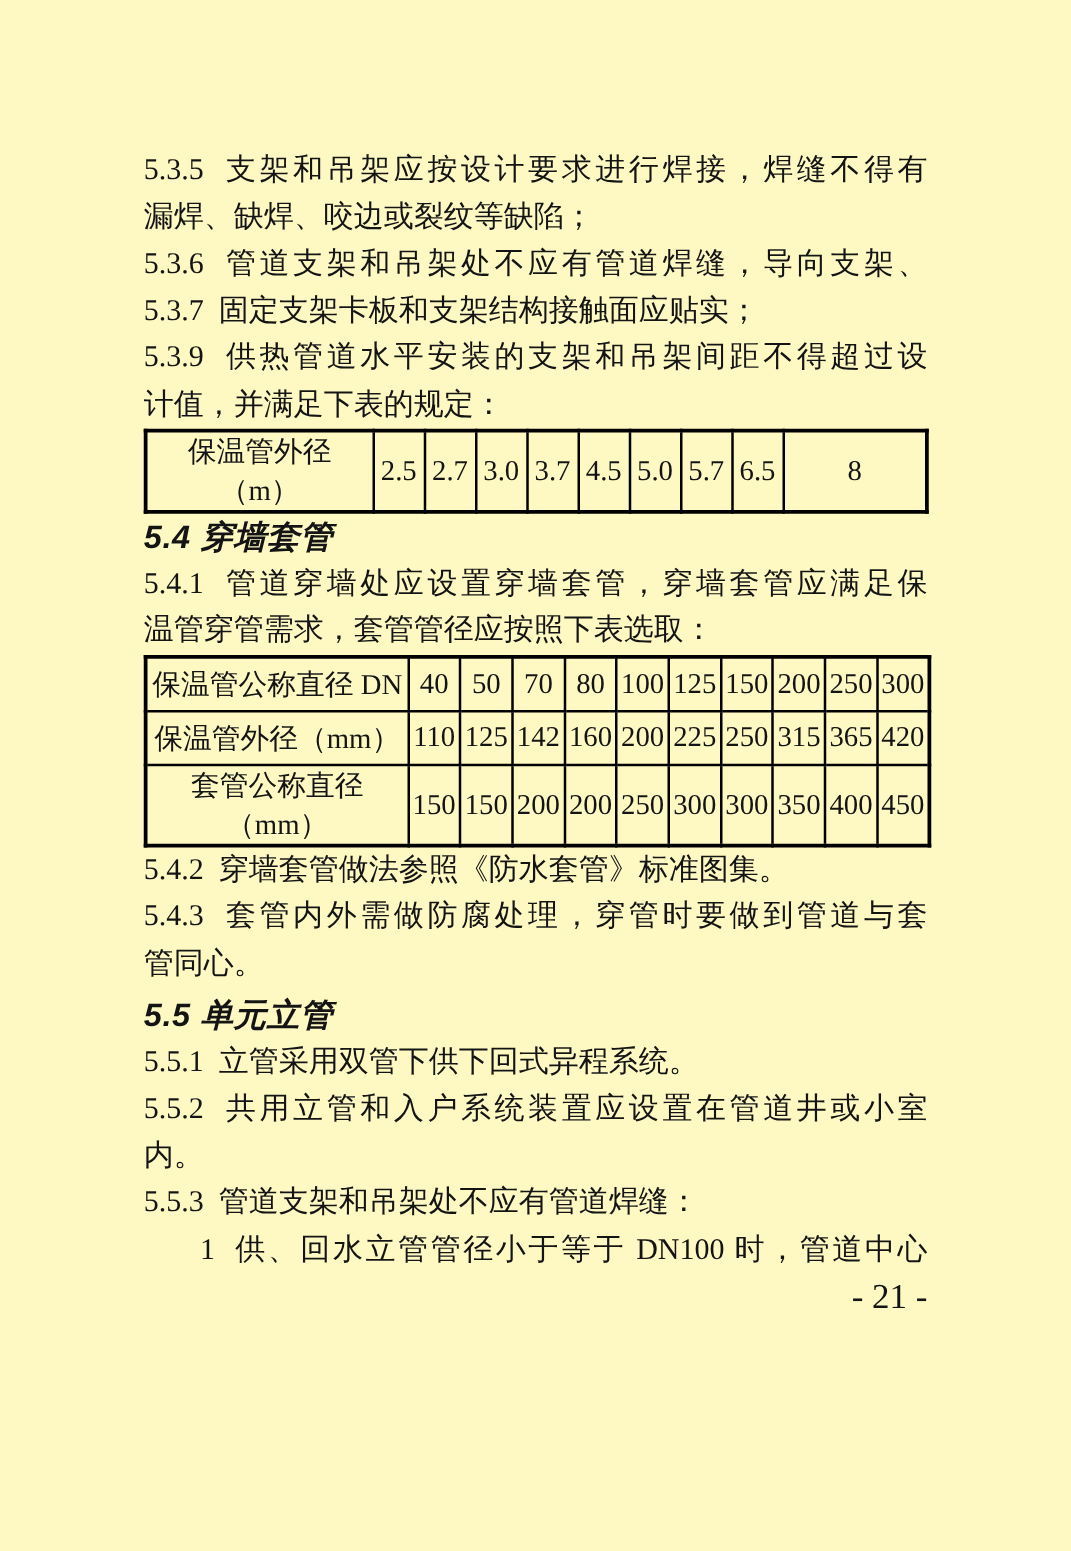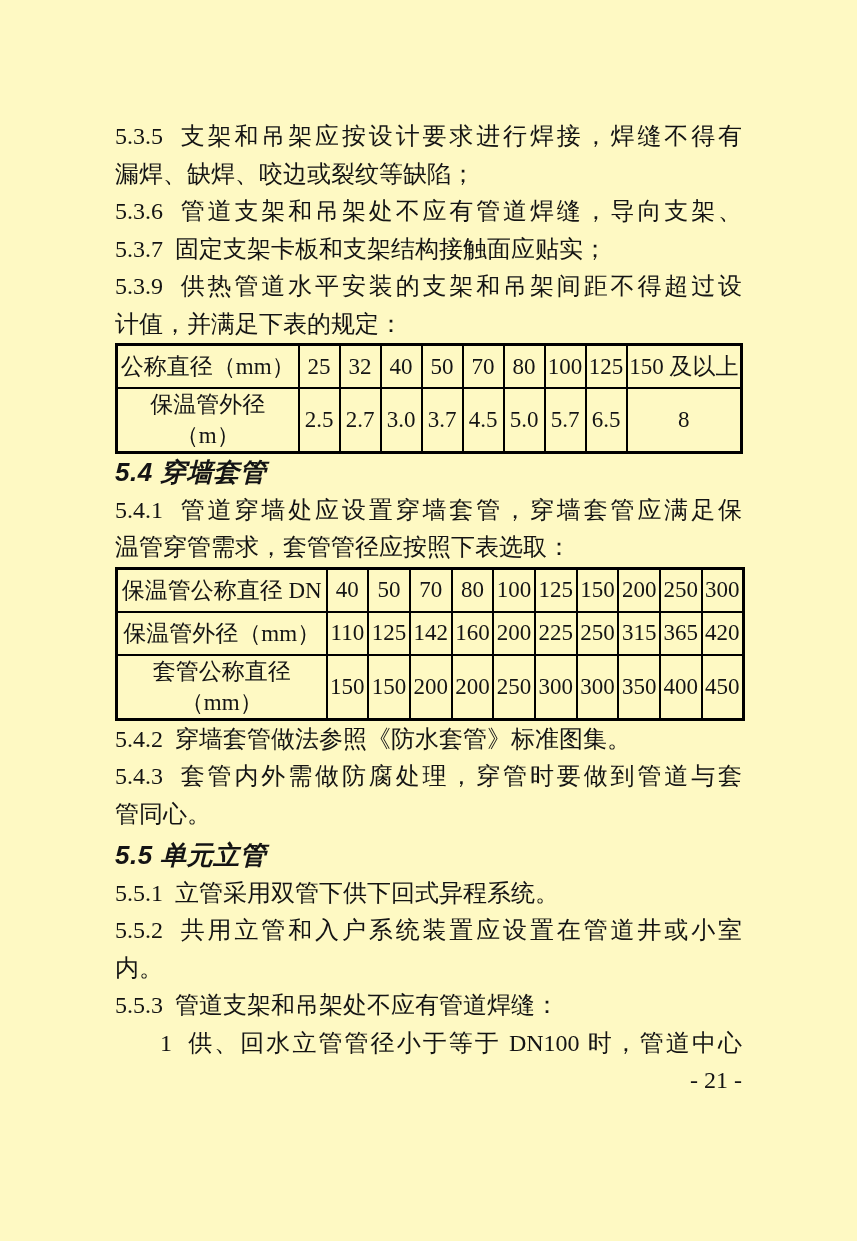--- a/index.html
+++ b/index.html
@@ -59,21 +59,21 @@
     border: 2px solid #000;
     text-align: center;
     vertical-align: middle;
     font-size: 23px;
     height: 41px;
     padding: 0 1px;
     overflow: hidden;
     white-space: pre-wrap;
   }
   .footer-line {
-    font-size: 24px;
+    font-size: 28px;
     line-height: 37.5px;
     height: 37.5px;
     text-align: right;
     white-space: pre-wrap;
   }
 </style>
 </head>
 <body>
 
 <div class="page">
@@ -96,32 +96,20 @@
           <col style="width:41px">
           <col style="width:41px">
           <col style="width:41px">
         <col style="width:41px">
           <col style="width:41px">
           <col style="width:41px">
           <col style="width:41px">
         <col style="width:115px">
       </colgroup>
     <tbody>
-          <tr>
-            <td>公称直径（mm）</td>
-            <td>25</td>
-            <td>32</td>
-            <td>40</td>
-            <td>50</td>
-            <td>70</td>
-            <td>80</td>
-            <td>100</td>
-            <td>125</td>
-            <td>150 及以上</td>
-          </tr>
           <tr>
             <td>保温管外径（m）</td>
             <td>2.5</td>
             <td>2.7</td>
             <td>3.0</td>
             <td>3.7</td>
             <td>4.5</td>
             <td>5.0</td>
             <td>5.7</td>
             <td>6.5</td>

